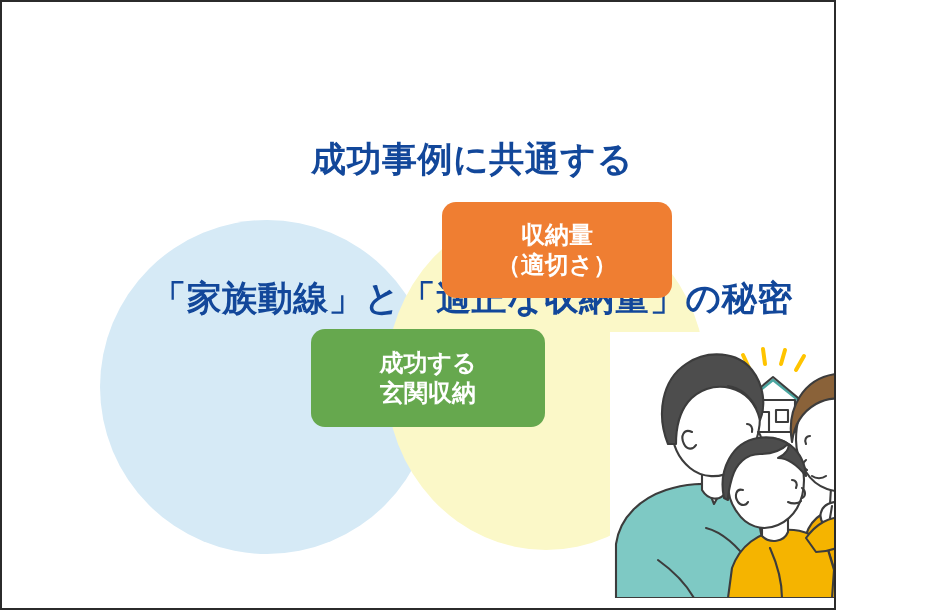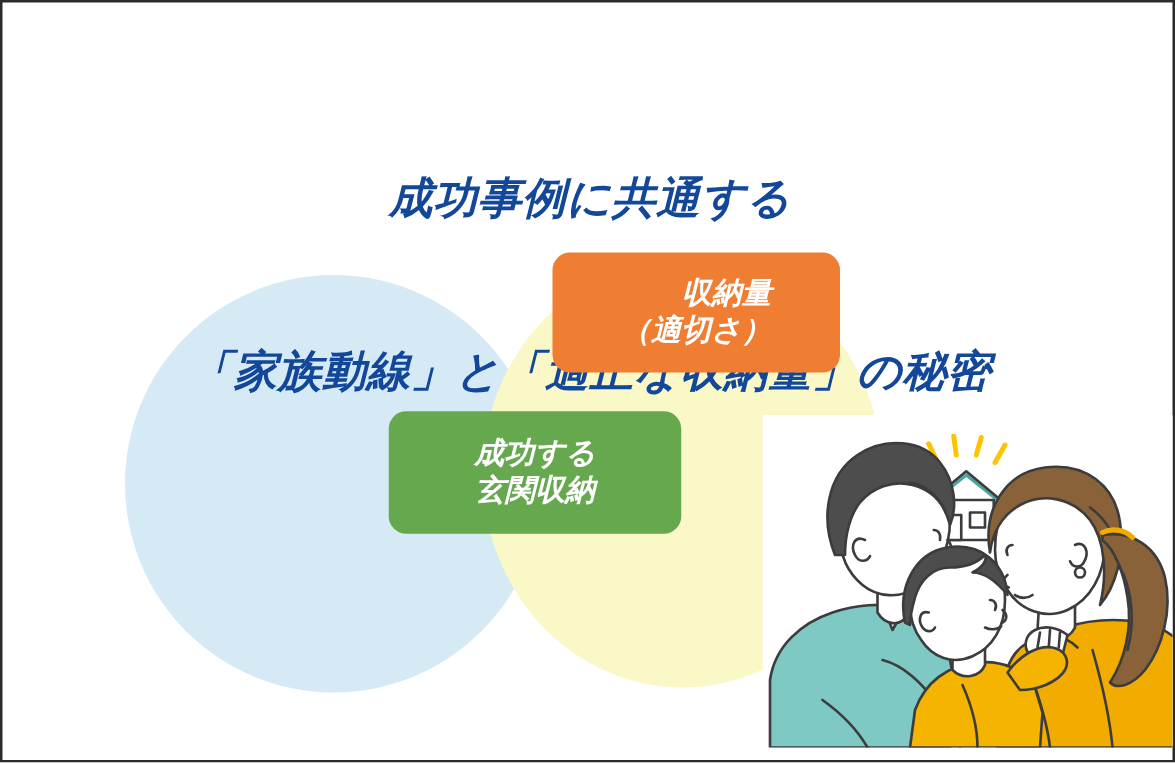--- a/index.html
+++ b/index.html
@@ -4,25 +4,24 @@
 <style>
   * { box-sizing: border-box; margin: 0; padding: 0; }
   html, body {
     width: 940px; height: 610px;
     background: #ffffff;
     font-family: "Liberation Sans", "DejaVu Sans", sans-serif;
     overflow: hidden;
   }
   #slide {
     position: relative;
-    width: 940px; height: 610px;
+    width: 836px; height: 610px;
     background: #ffffff;
     border: 2px solid #2b2b2b;
     overflow: hidden;
-    font-style: italic;
   }
 
   
   #title-block {
     position: absolute;
     left: 0; top: 42px;
     width: 940px;
     text-align: center;
     color: #12479a;
     font-weight: bold;
@@ -68,21 +67,20 @@
     background: #0a4691;
     font-size: 24px;
     z-index: 5;
   }
   #chip-storage {
     left: 440px; top: 200px;
     width: 230px; height: 96px;
     background: #ef7e32;
     font-size: 24px;
     z-index: 5;
-    text-align: right;
   }
   #chip-success {
     left: 309px; top: 327px;
     width: 234px; height: 98px;
     background: #66a84e;
     font-size: 24px;
     z-index: 6;
   }
 
   

